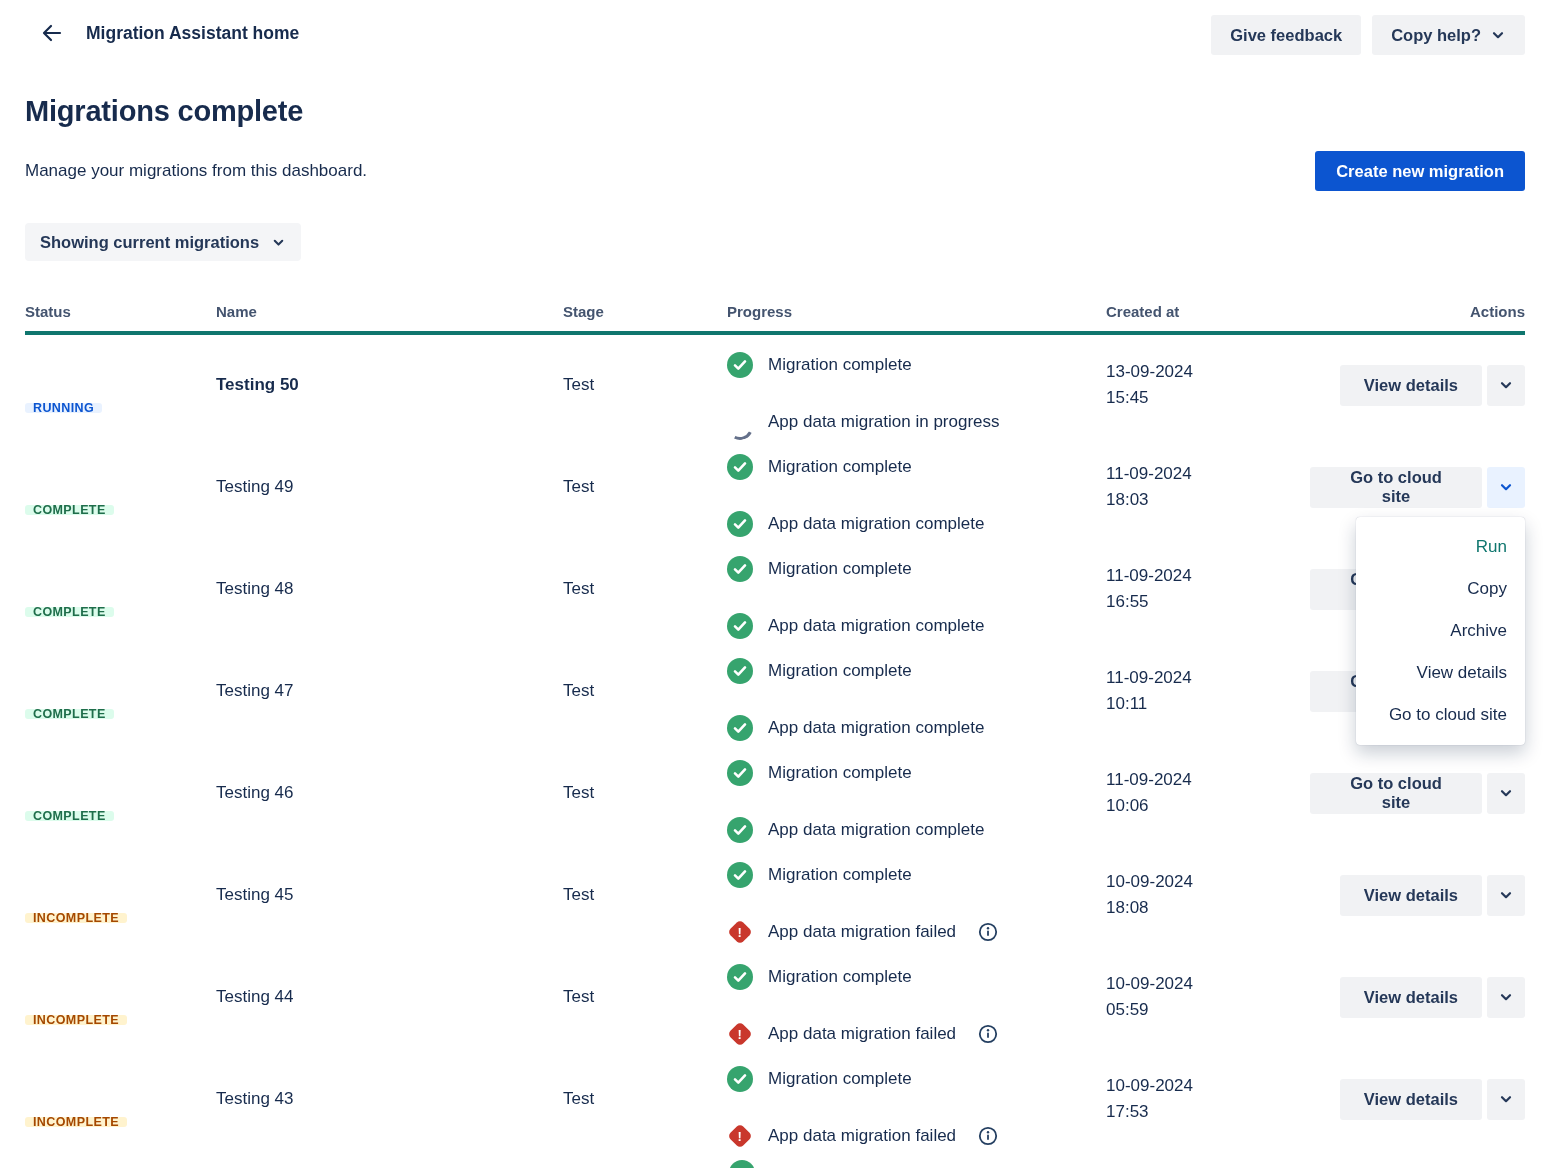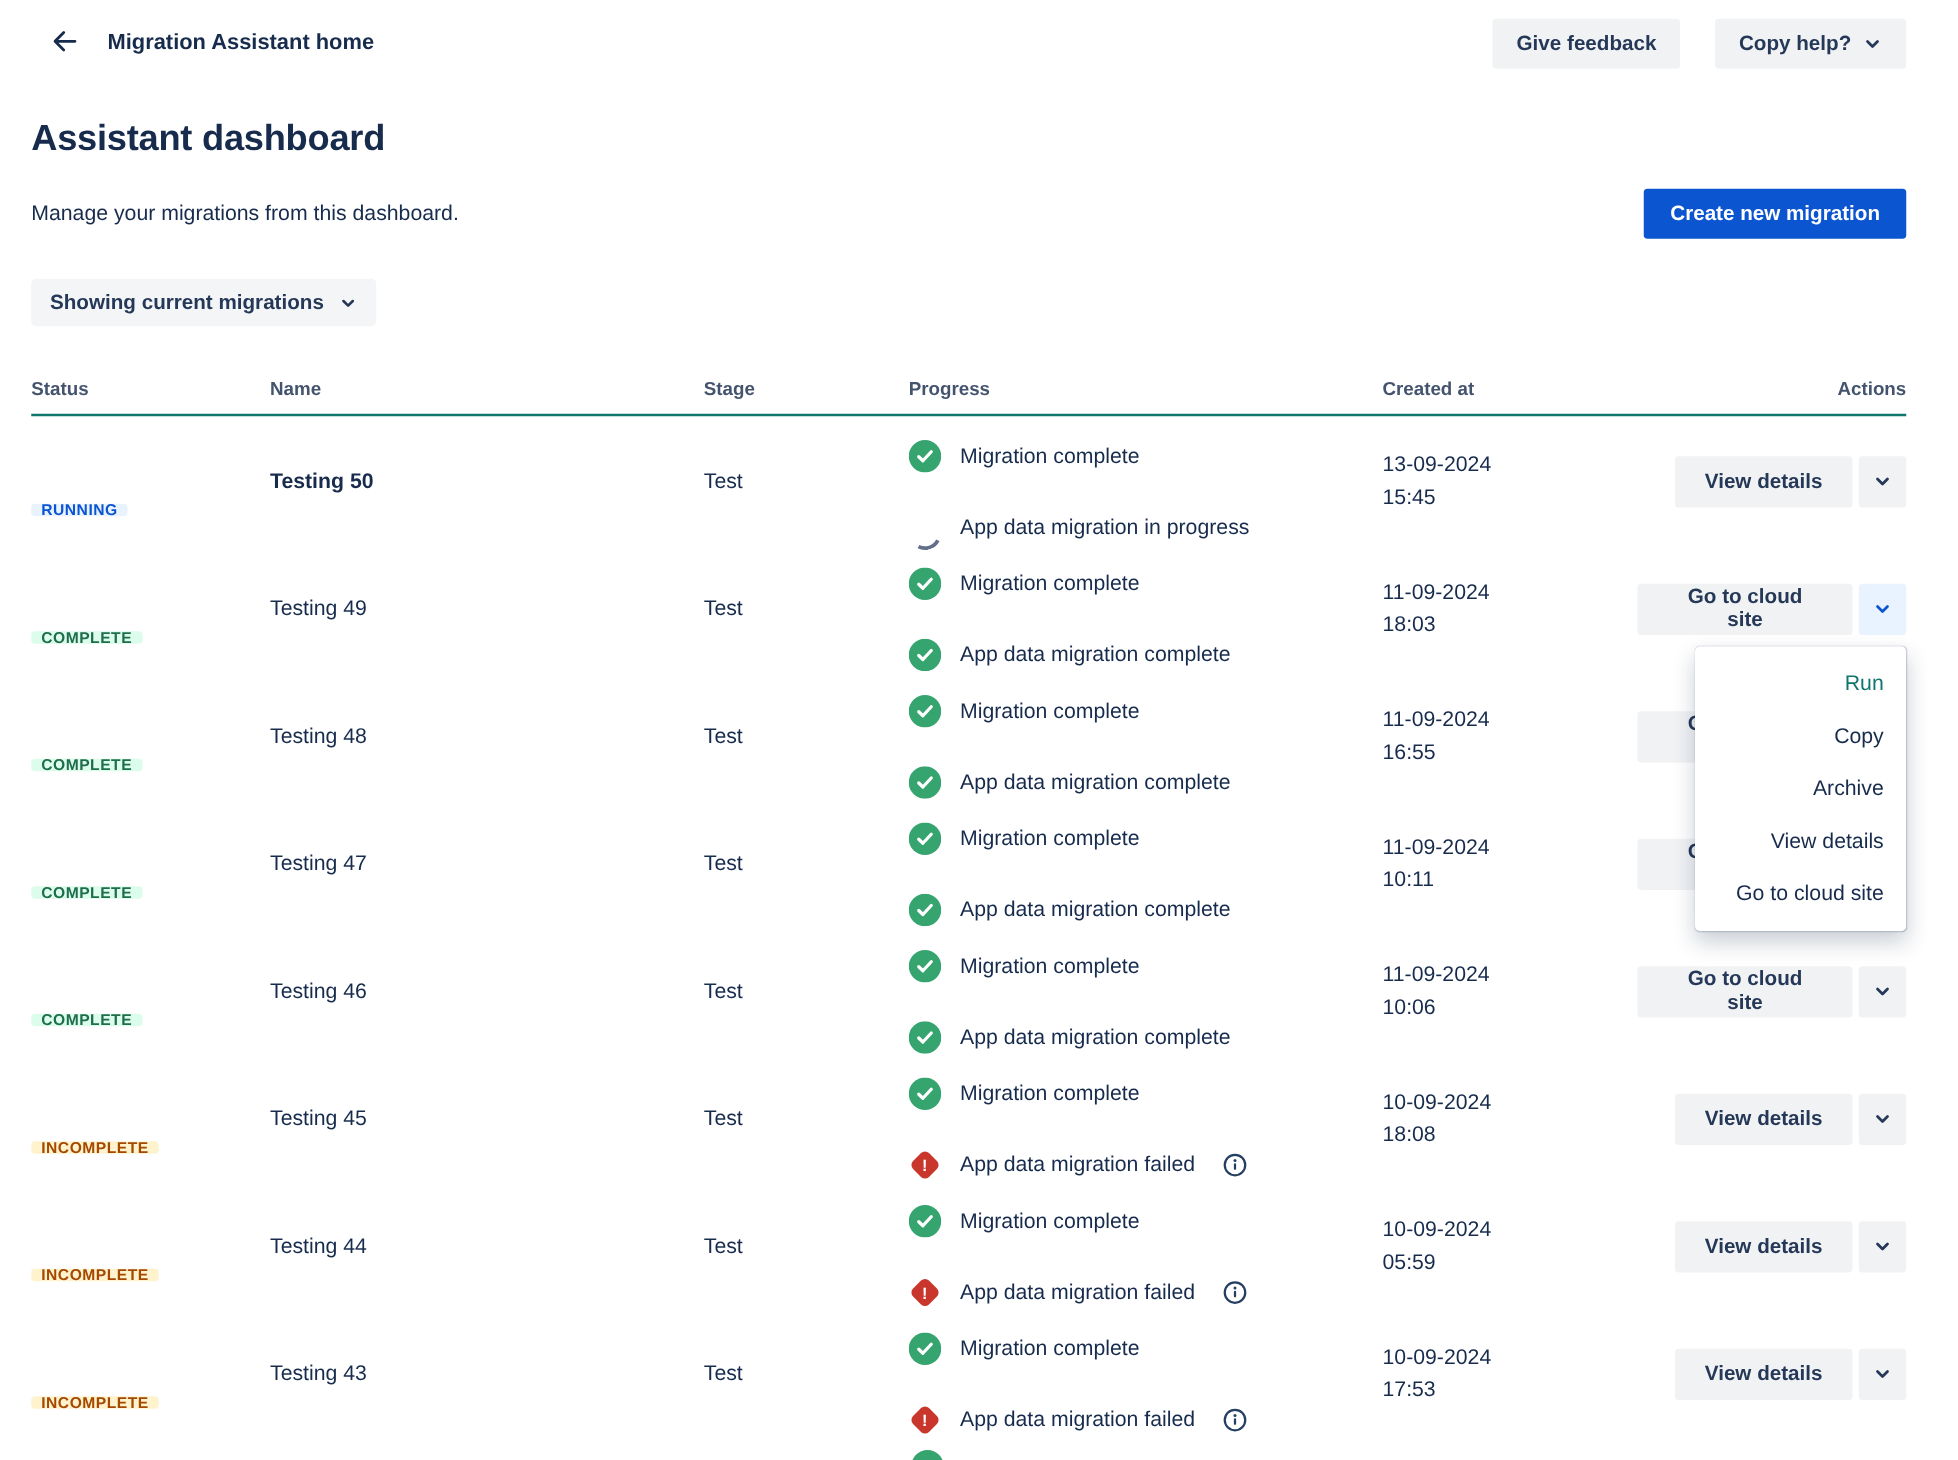--- a/index.html
+++ b/index.html
@@ -5,40 +5,40 @@
   html,body{margin:0;padding:0;}
   body{
     width:1566px;height:1168px;overflow:hidden;background:#fff;
     font-family:"Liberation Sans",sans-serif;color:#172B4D;position:relative;
   }
   .page{position:relative;width:1566px;height:1168px;}
 
   
   .back{position:absolute;left:40px;top:21px;display:flex;align-items:center;gap:22px;
     font-size:17.5px;font-weight:600;color:#172B4D;cursor:pointer;}
-  .topbar-actions{position:absolute;right:41px;top:15px;display:flex;gap:28px;}
+  .topbar-actions{position:absolute;right:41px;top:15px;display:flex;gap:11px;}
   .btn{background:#F1F2F4;color:#253858;border:none;border-radius:3px;cursor:pointer;
     font-family:"Liberation Sans",sans-serif;font-weight:600;font-size:16.5px;
     display:flex;align-items:center;justify-content:center;}
   .topbar-btn{height:40px;padding:0 19px;gap:9px;}
 
   
   h1{position:absolute;left:25px;top:95px;margin:0;font-size:29px;font-weight:700;
     letter-spacing:-.2px;color:#172B4D;}
   .subtitle{position:absolute;left:25px;top:161px;font-size:17px;color:#172B4D;}
   .primary-btn{position:absolute;right:41px;top:151px;height:40px;padding:0 21px;
     background:#0C55D0;color:#fff;font-weight:600;font-size:16.5px;}
   .filter-btn{position:absolute;left:25px;top:223px;height:38px;padding:0 15px;
     background:#F4F5F7;gap:12px;font-weight:600;font-size:16.5px;color:#253858;border-radius:4px;}
 
   
   .thead{position:absolute;left:25px;top:303px;width:1500px;display:grid;
     grid-template-columns:191px 347px 164px 379px 204px 215px;
     font-size:15px;font-weight:700;color:#44546F;padding-bottom:11px;
-    border-bottom:2px solid #0f766e;}
+    border-bottom:4px solid #0f766e;}
   .thead .th:last-child{text-align:right;}
   #rows{position:absolute;left:25px;top:334px;width:1500px;}
   .trow{display:grid;grid-template-columns:191px 347px 164px 379px 204px 215px;
     height:102px;align-items:center;}
   .badge{display:inline-block;padding:5px 8px;border-radius:3px;font-size:12.5px;
     font-weight:700;letter-spacing:.4px;}
   .badge-running{background:#E9F2FF;color:#0C55D0;}
   .badge-complete{background:#DCFCEC;color:#1F6E4B;}
   .badge-incomplete{background:#FFF3CE;color:#A54800;}
   .status-cell{line-height:0;margin-top:46px;}
@@ -91,21 +91,21 @@
     <button class="btn topbar-btn">
       <span>Copy help?</span>
       <span>
         <svg width="16" height="16" viewBox="0 0 16 16">
             <path d="M4 6.2l4 4 4-4" fill="none" stroke="#253858" stroke-width="2.2" stroke-linecap="round" stroke-linejoin="round"></path>
           </svg>
       </span>
     </button>
   </div>
 
-  <h1>Assistant dashboard</h1>
+  <h1>Migrations complete</h1>
   <div class="subtitle">Manage your migrations from this dashboard.</div>
   <button class="btn filter-btn">
     <span>Showing current migrations</span>
     <span>
       <svg width="15" height="15" viewBox="0 0 16 16">
           <path d="M4 6.2l4 4 4-4" fill="none" stroke="#253858" stroke-width="2.2" stroke-linecap="round" stroke-linejoin="round"></path>
         </svg>
     </span>
   </button>
 

